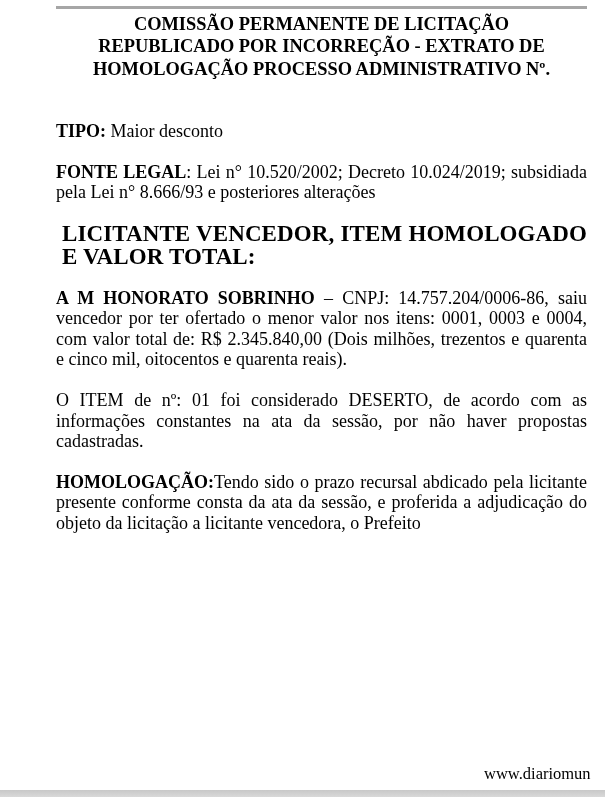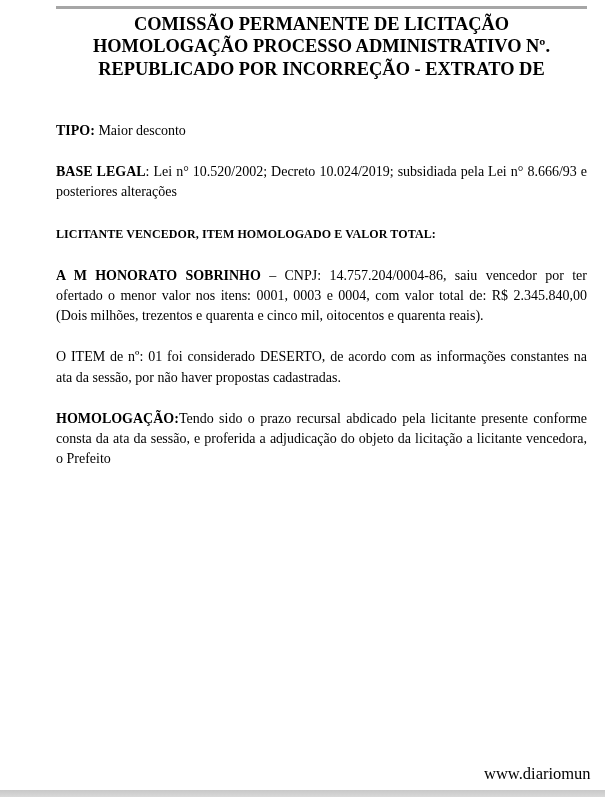--- a/index.html
+++ b/index.html
@@ -45,28 +45,28 @@
     }
     .title span { display: block; white-space: nowrap; }
     .body {
       position: absolute;
       left: 56px;
       top: 121px;
       width: 531px;
     }
     .para {
       margin: 0 0 20.5px 0;
-      font-size: 14px;
+      font-size: 18px;
       line-height: 20.4px;
       text-align: justify;
     }
     .para b { font-weight: bold; }
     .heading {
-      margin: 0 0 20px 0;
-      font-size: 12px;
+      margin: 0 0 20px 6px;
+      font-size: 23px;
       line-height: 22.4px;
       font-weight: bold;
       text-align: justify;
       letter-spacing: 0.1px;
     }
     .footer-url {
       position: absolute;
       left: 484px;
       top: 764px;
       font-size: 16.5px;
@@ -84,34 +84,34 @@
     }
   </style>
 </head>
 <body>
 
 <div class="page">
   <div class="top-rule"></div>
 
   <h1 class="title">
     <span>COMISSÃO PERMANENTE DE LICITAÇÃO</span>
+    <span>REPUBLICADO POR INCORREÇÃO - EXTRATO DE</span>
     <span>HOMOLOGAÇÃO PROCESSO ADMINISTRATIVO Nº.</span>
-    <span>REPUBLICADO POR INCORREÇÃO - EXTRATO DE</span>
   </h1>
 
   <div class="body">
     <p class="para"><b>TIPO:</b><span> Maior desconto</span></p>
 
 
 
-    <p class="para"><b>BASE LEGAL</b><span>: Lei n° 10.520/2002; Decreto 10.024/2019; subsidiada pela Lei n° 8.666/93 e posteriores alterações</span></p>
+    <p class="para"><b>FONTE LEGAL</b><span>: Lei n° 10.520/2002; Decreto 10.024/2019; subsidiada pela Lei n° 8.666/93 e posteriores alterações</span></p>
 
     <p class="heading">LICITANTE VENCEDOR, ITEM HOMOLOGADO E VALOR TOTAL:</p>
 
-    <p class="para"><b>A M HONORATO SOBRINHO</b><span> – CNPJ: 14.757.204/0004-86, saiu vencedor por ter ofertado o menor valor nos itens: 0001, 0003 e 0004, com valor total de: R$ 2.345.840,00 (Dois milhões, trezentos e quarenta e cinco mil, oitocentos e quarenta reais).</span></p>
+    <p class="para"><b>A M HONORATO SOBRINHO</b><span> – CNPJ: 14.757.204/0006-86, saiu vencedor por ter ofertado o menor valor nos itens: 0001, 0003 e 0004, com valor total de: R$ 2.345.840,00 (Dois milhões, trezentos e quarenta e cinco mil, oitocentos e quarenta reais).</span></p>
 
     <p class="para">O ITEM de nº: 01 foi considerado DESERTO, de acordo com as informações constantes na ata da sessão, por não haver propostas cadastradas.</p>
 
     <p class="para"><b>HOMOLOGAÇÃO:</b><span>Tendo sido o prazo recursal abdicado pela licitante presente conforme consta da ata da sessão, e proferida a adjudicação do objeto da licitação a licitante vencedora, o Prefeito</span></p>
   </div>
 
   <div class="footer-url">www.diariomun</div>
 </div>
 
 <div class="viewer-bottom"></div>

